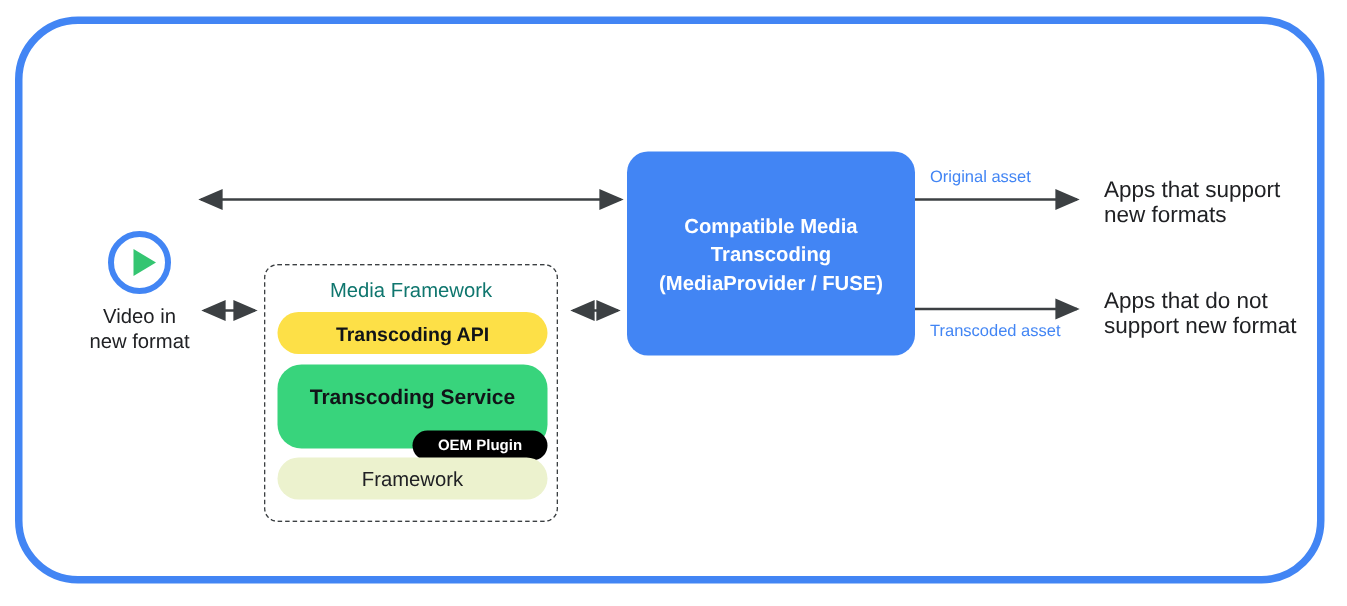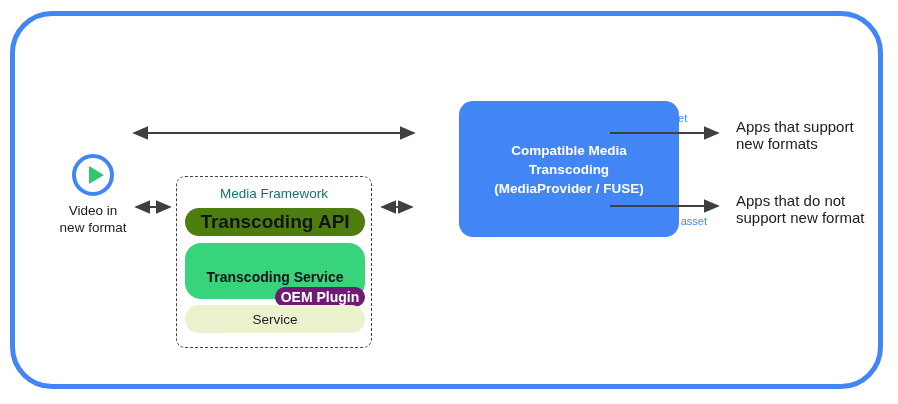--- a/index.html
+++ b/index.html
@@ -91,80 +91,79 @@
     border-radius: 16px;
     display: flex;
     align-items: center;
     justify-content: center;
     text-align: center;
     box-sizing: border-box;
   }
   #box-transcoding-api {
     top: 31px;
     height: 28px;
-    background: #4d7c0f;
-    font-size: 19px;
+    background: #fde047;
+    font-size: 13px;
     font-weight: bold;
     color: #111418;
   }
   #box-transcoding-service {
     top: 66px;
     height: 56px;
     background: #38d47c;
     font-size: 14px;
     font-weight: bold;
     color: #111418;
     align-items: flex-start;
-    padding-top: 26px;
+    padding-top: 13px;
   }
   #box-hardware {
     top: 128px;
     height: 28px;
     background: #ecf2ce;
     font-size: 13.5px;
     color: #202124;
   }
   #badge-oem-plugin {
     position: absolute;
     left: 98px;
     top: 110px;
     width: 90px;
     height: 20px;
     border-radius: 10px;
-    background: #701a75;
+    background: #000000;
     color: #ffffff;
-    font-size: 14px;
+    font-size: 10px;
     font-weight: bold;
     display: flex;
     align-items: center;
     justify-content: center;
     text-align: center;
   }
 
   
   #cmt-box {
     position: absolute;
     left: 418px;
     top: 101px;
-    width: 220px;
+    width: 192px;
     height: 136px;
     background: #4285f4;
     border-radius: 14px;
     display: flex;
     align-items: center;
     justify-content: center;
     text-align: center;
     color: #ffffff;
     font-size: 13.5px;
     font-weight: bold;
     line-height: 19px;
     white-space: pre-line;
     box-sizing: border-box;
     padding: 0 8px;
-    margin-left: 41px;
   }
 
   
   .arrow-svg {
     position: absolute;
     overflow: visible;
   }
 
   
   .asset-label {
@@ -224,21 +223,21 @@
 
   <div id="media-framework">
     <div id="mf-title">Media Framework</div>
 
     <div class="mf-box" id="box-transcoding-api">Transcoding API</div>
 
     <div class="mf-box" id="box-transcoding-service">Transcoding Service</div>
 
     <div id="badge-oem-plugin">OEM Plugin</div>
 
-    <div class="mf-box" id="box-hardware">Service</div>
+    <div class="mf-box" id="box-hardware">Framework</div>
   </div>
 
   <svg class="arrow-svg" style="left:374px; top:198px;" width="46" height="18">
     <defs>
       <marker id="ahR3" markerWidth="9" markerHeight="9" refX="8" refY="4.5" orient="auto">
         <path d="M0,0.6 L9,4.5 L0,8.4 Z" fill="#3c4043"></path>
       </marker>
       <marker id="ahL3" markerWidth="9" markerHeight="9" refX="1" refY="4.5" orient="auto">
         <path d="M9,0.6 L0,4.5 L9,8.4 Z" fill="#3c4043"></path>
       </marker>

